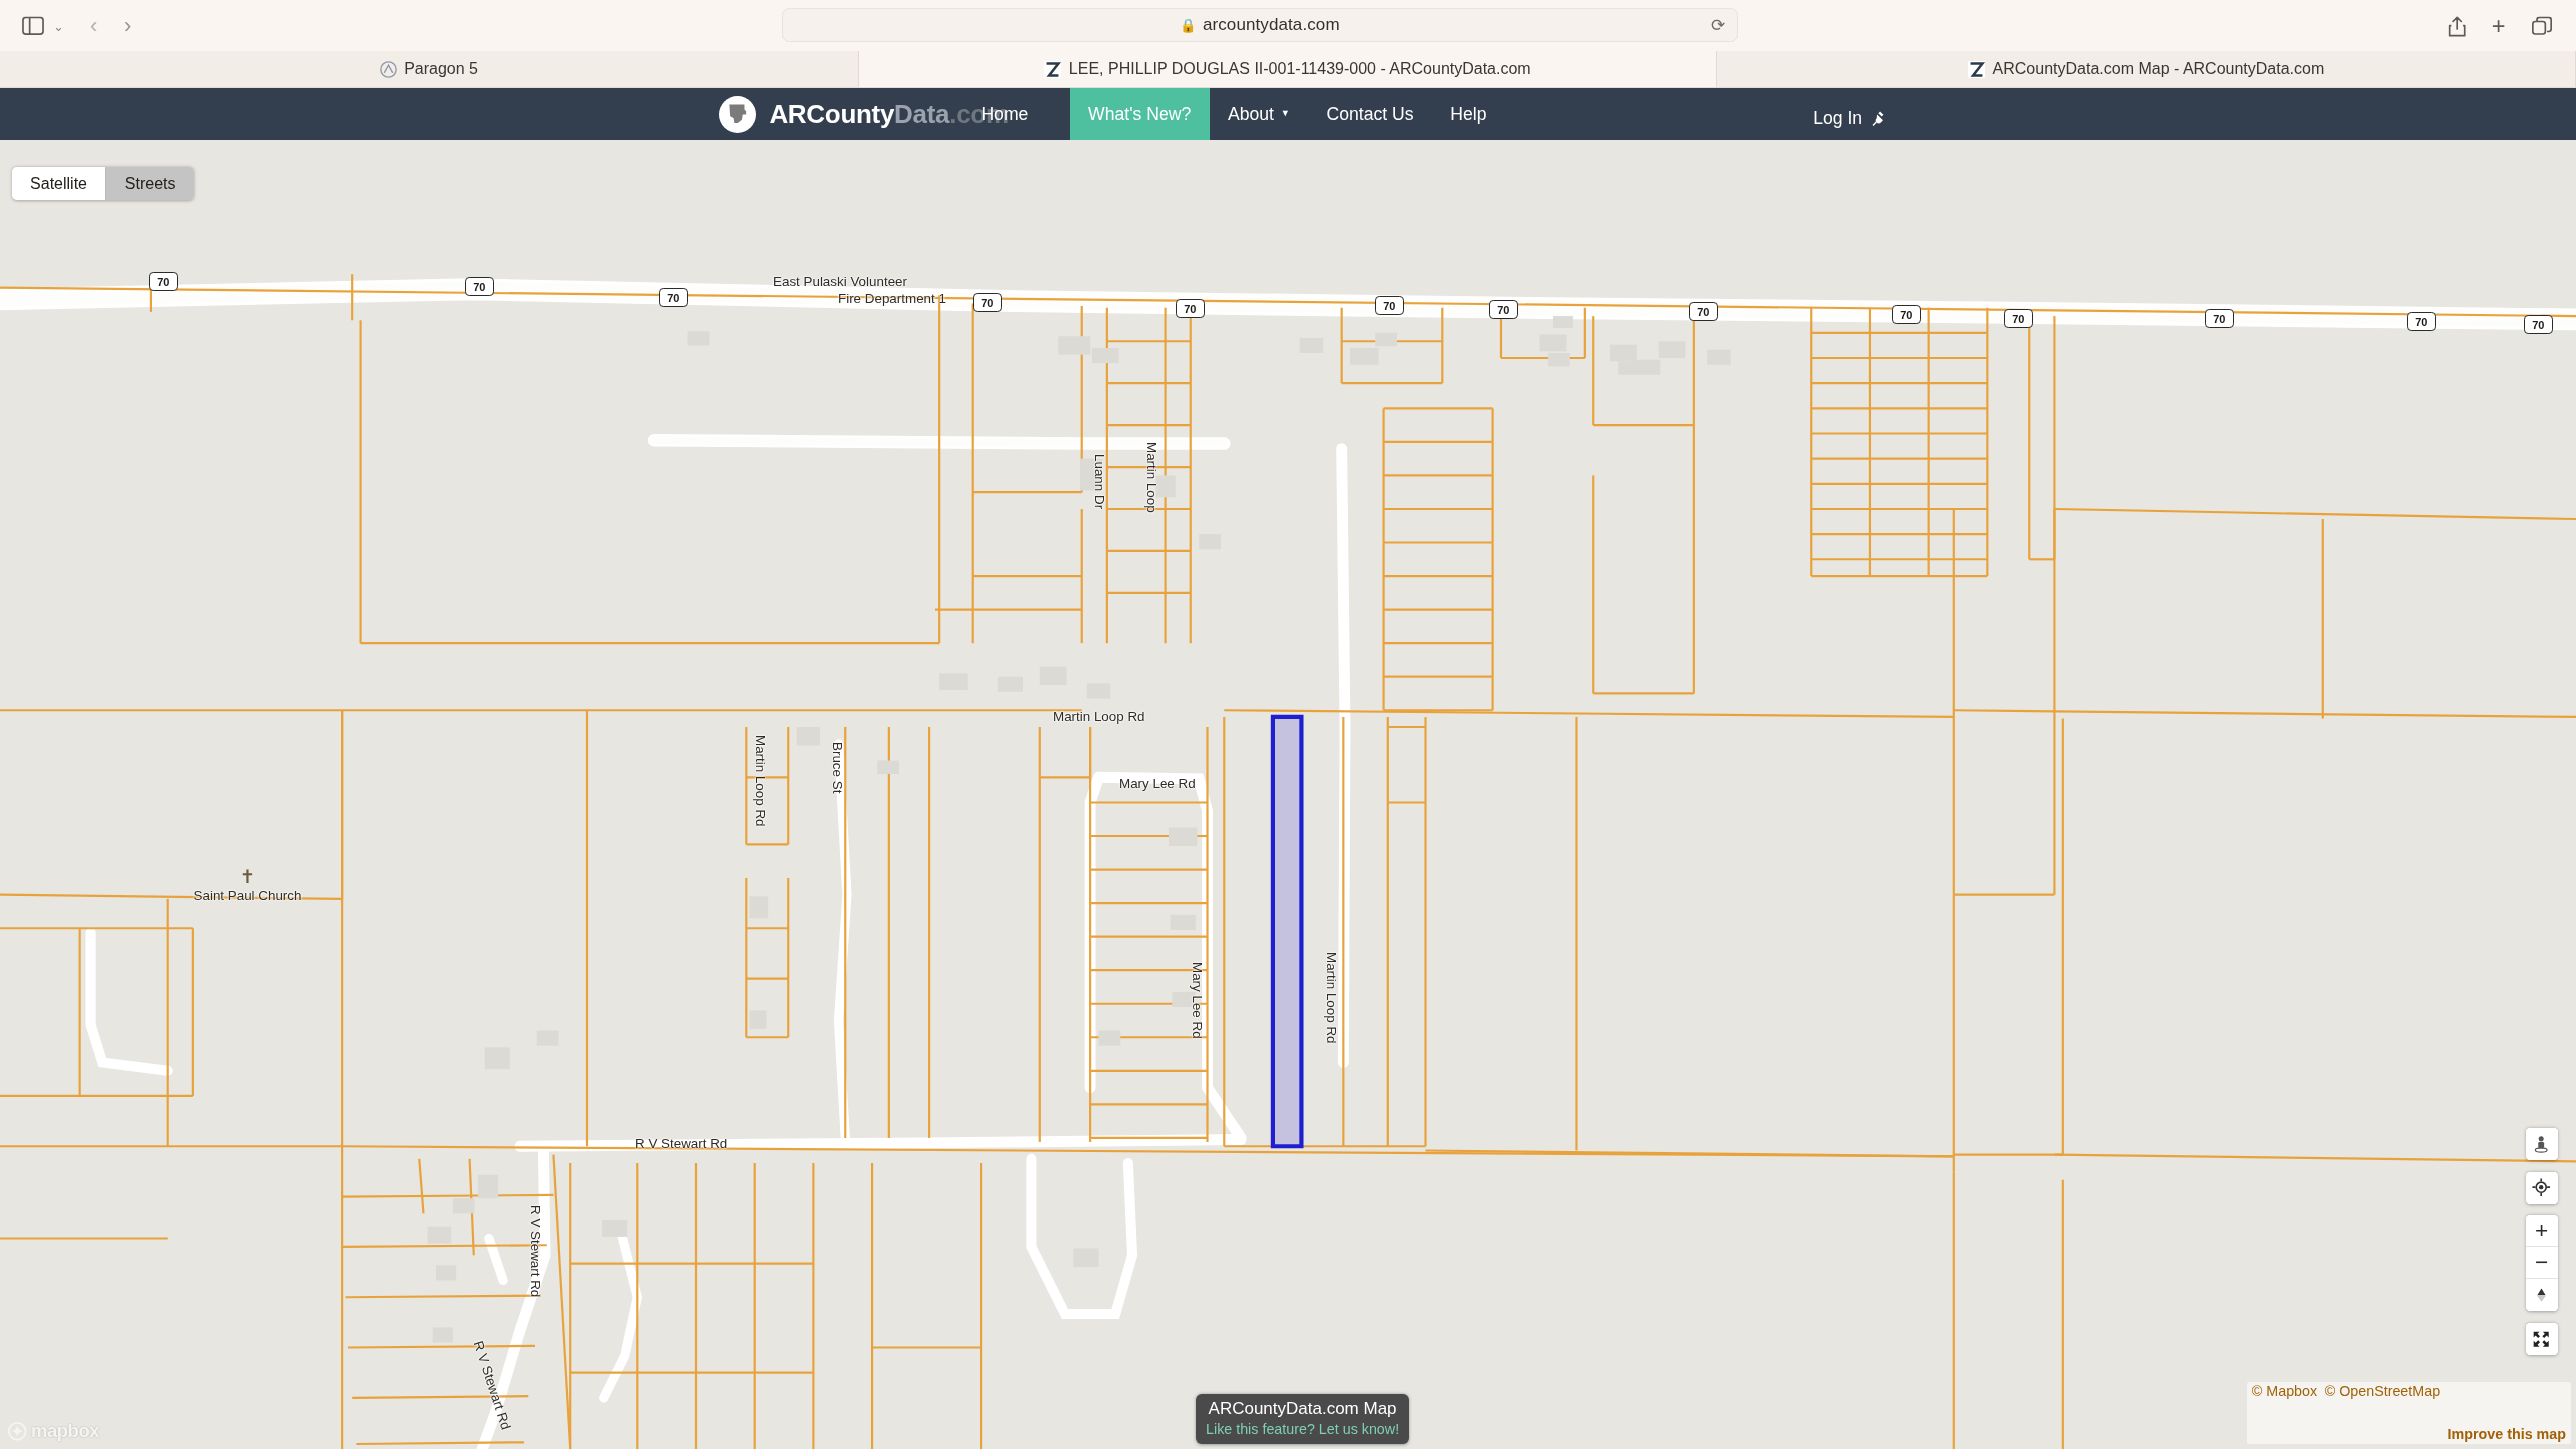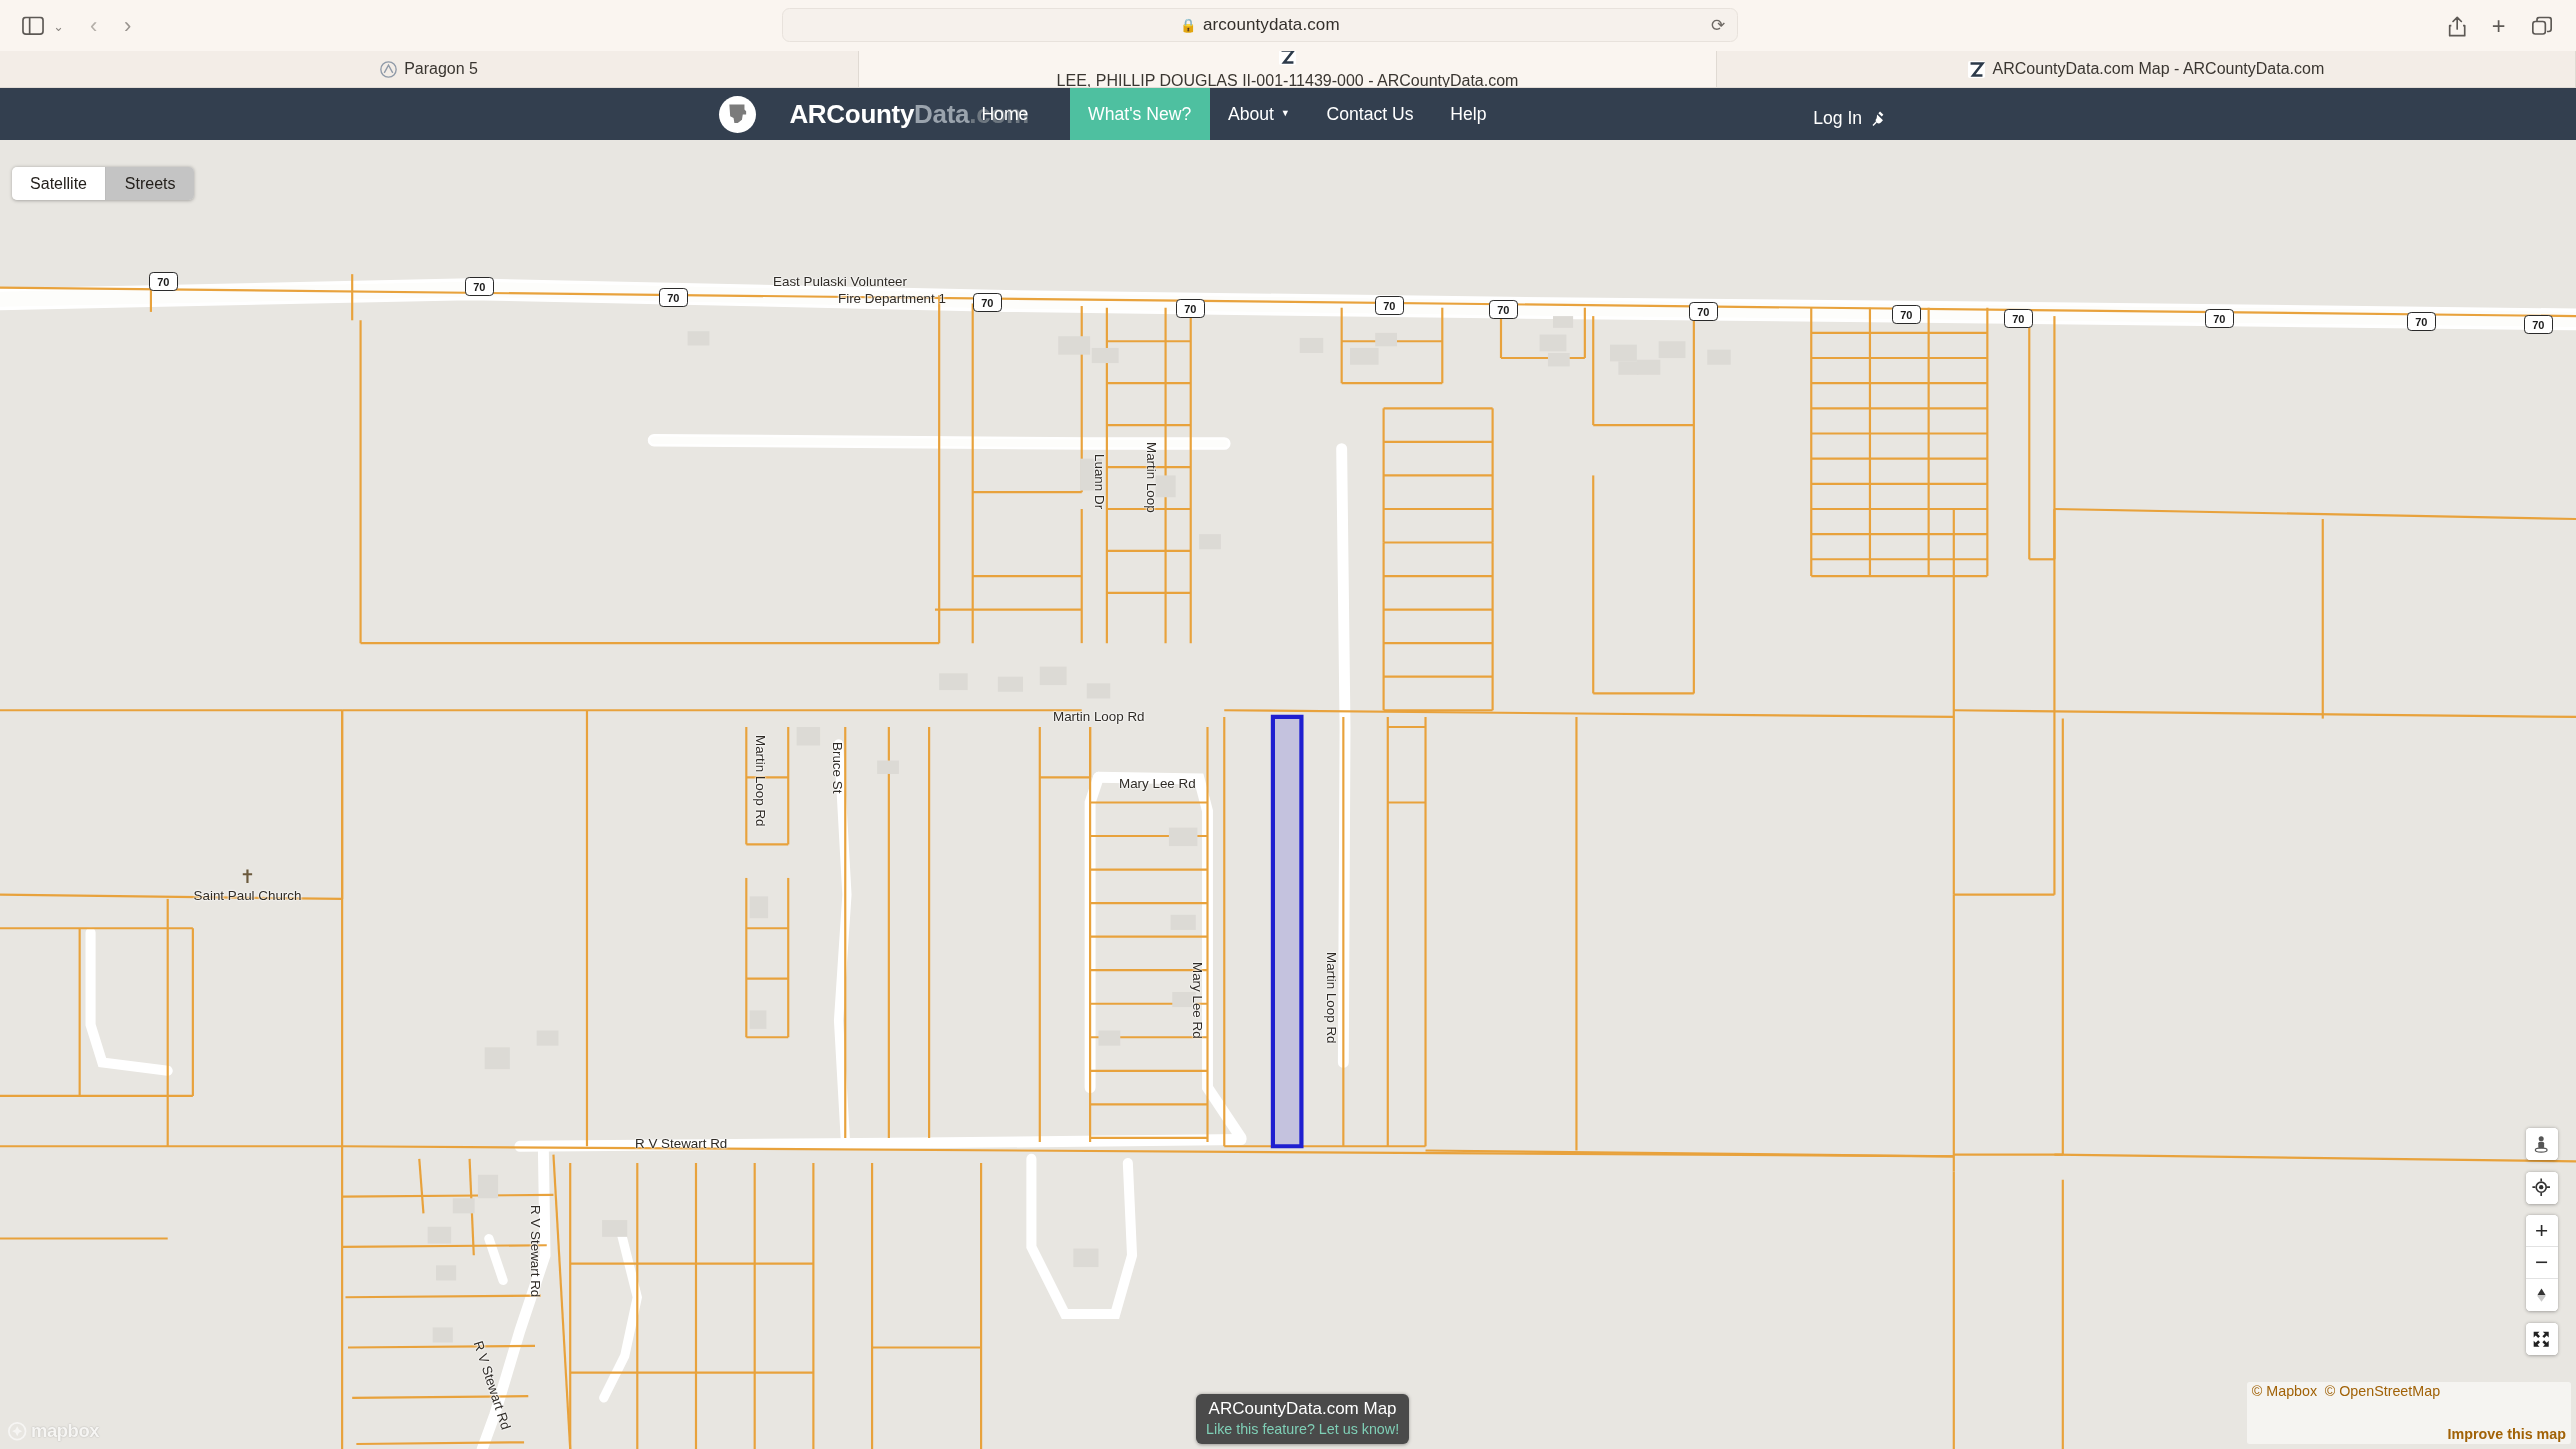--- a/index.html
+++ b/index.html
@@ -52,42 +52,42 @@
   }
   .tab {
     flex:1 1 0; height:36px;
     display:flex; align-items:center; justify-content:center;
     gap:7.5px;
     border-right:0.8px solid #e0dad3;
     background:#f3ede7;
     cursor:pointer;
     overflow:hidden; white-space:nowrap;
   }
-  .tab.active { background:#faf5f0;flex-direction:column; }
+  .tab.active { background:#faf5f0; }
   .tab-label { font-size:16px; color:#3a3631; }
   .tab-favicon { width:17px; height:17px; flex:none; display:block;}
 
   
   #site-navbar {
     position:absolute; top:88px; left:0; width:2576px; height:52px;
     background:#333f4f;
     display:flex; align-items:stretch;
   }
   #navbar-inner { position:relative; width:2576px; display:flex; align-items:stretch;}
   #brand {
     position:absolute; left:719px; top:0; height:52px;
     display:flex; align-items:center; gap:13.4px; cursor:pointer;
   }
   #brand-logo {
     width:37px; height:37px; border-radius:50%;
     background:#ffffff; display:flex; align-items:center; justify-content:center;
     flex:none;
   }
   #brand-text { font-size:26px; font-weight:bold; letter-spacing:-0.3px; }
-  .brand-ar { color:#ffffff;margin-left:20px; }
+  .brand-ar { color:#ffffff; }
   .brand-data { color:#9aa3ad; }
   .brand-com { color:#6e7780; }
 
   #main-nav { position:absolute; left:963px; top:0; height:52px; display:flex; align-items:stretch;}
   .nav-item {
     display:flex; align-items:center; padding:0 18.4px;
     font-size:17.6px; color:#ffffff; cursor:pointer; white-space:nowrap;
   }
   .nav-item.highlight { background:#4ec0a0;margin-left:23px; }
   .nav-caret { margin-left:6.7px; font-size:9.2px; line-height:1; }

